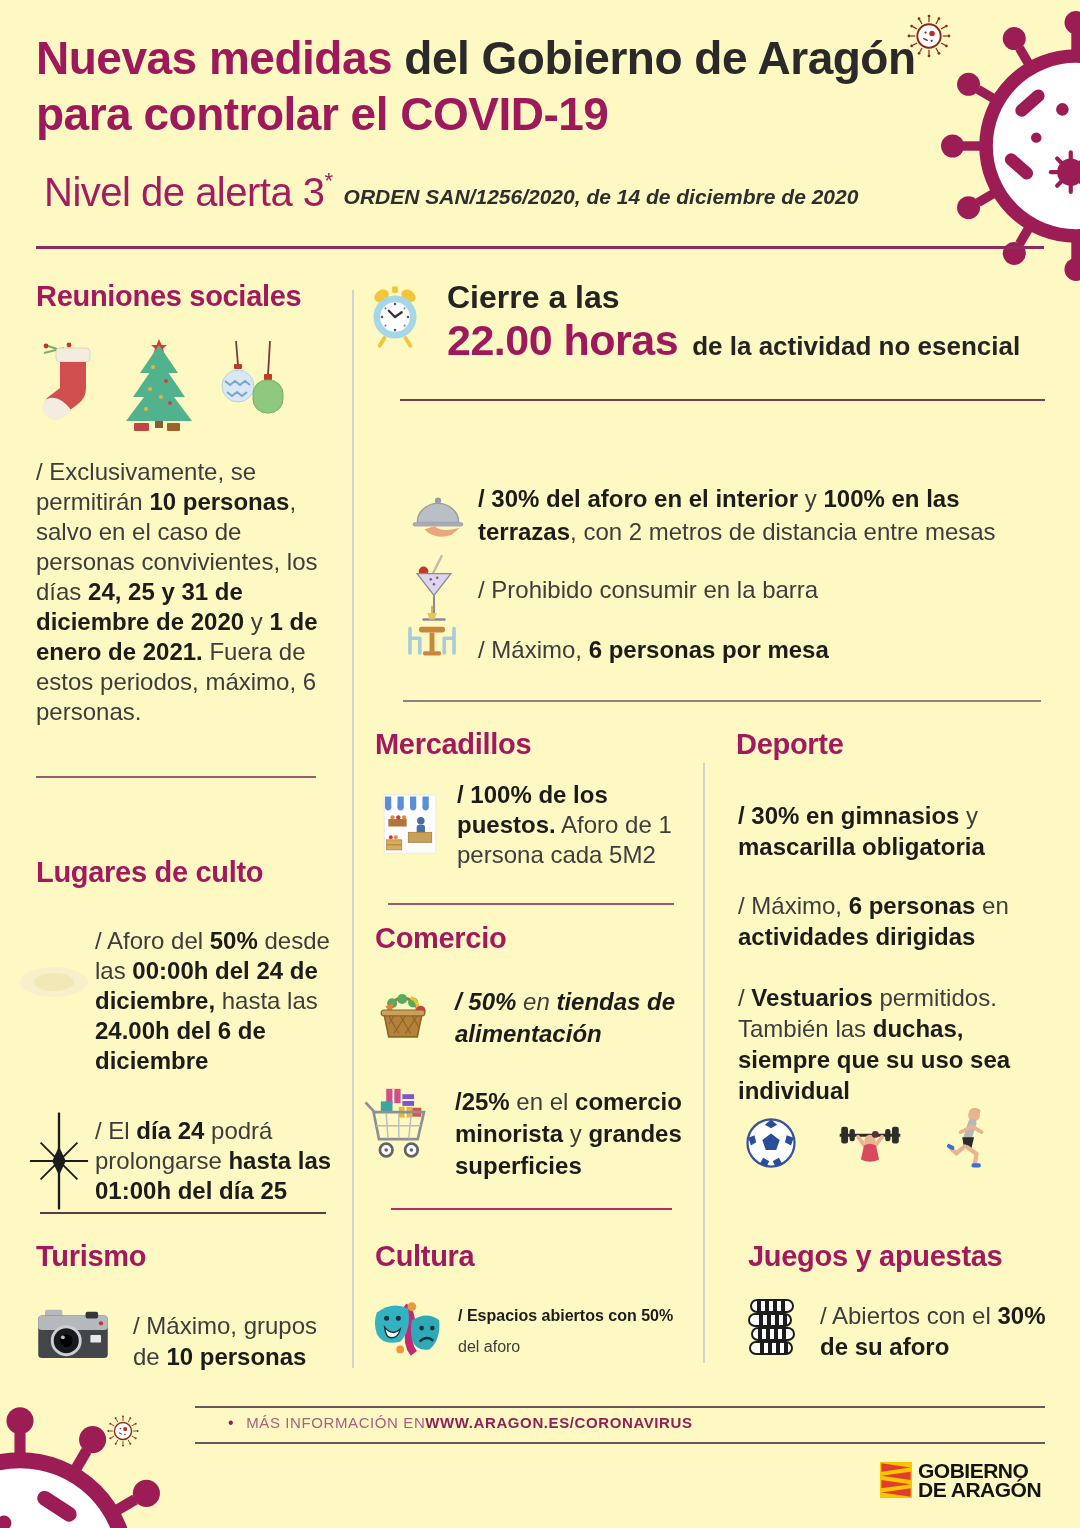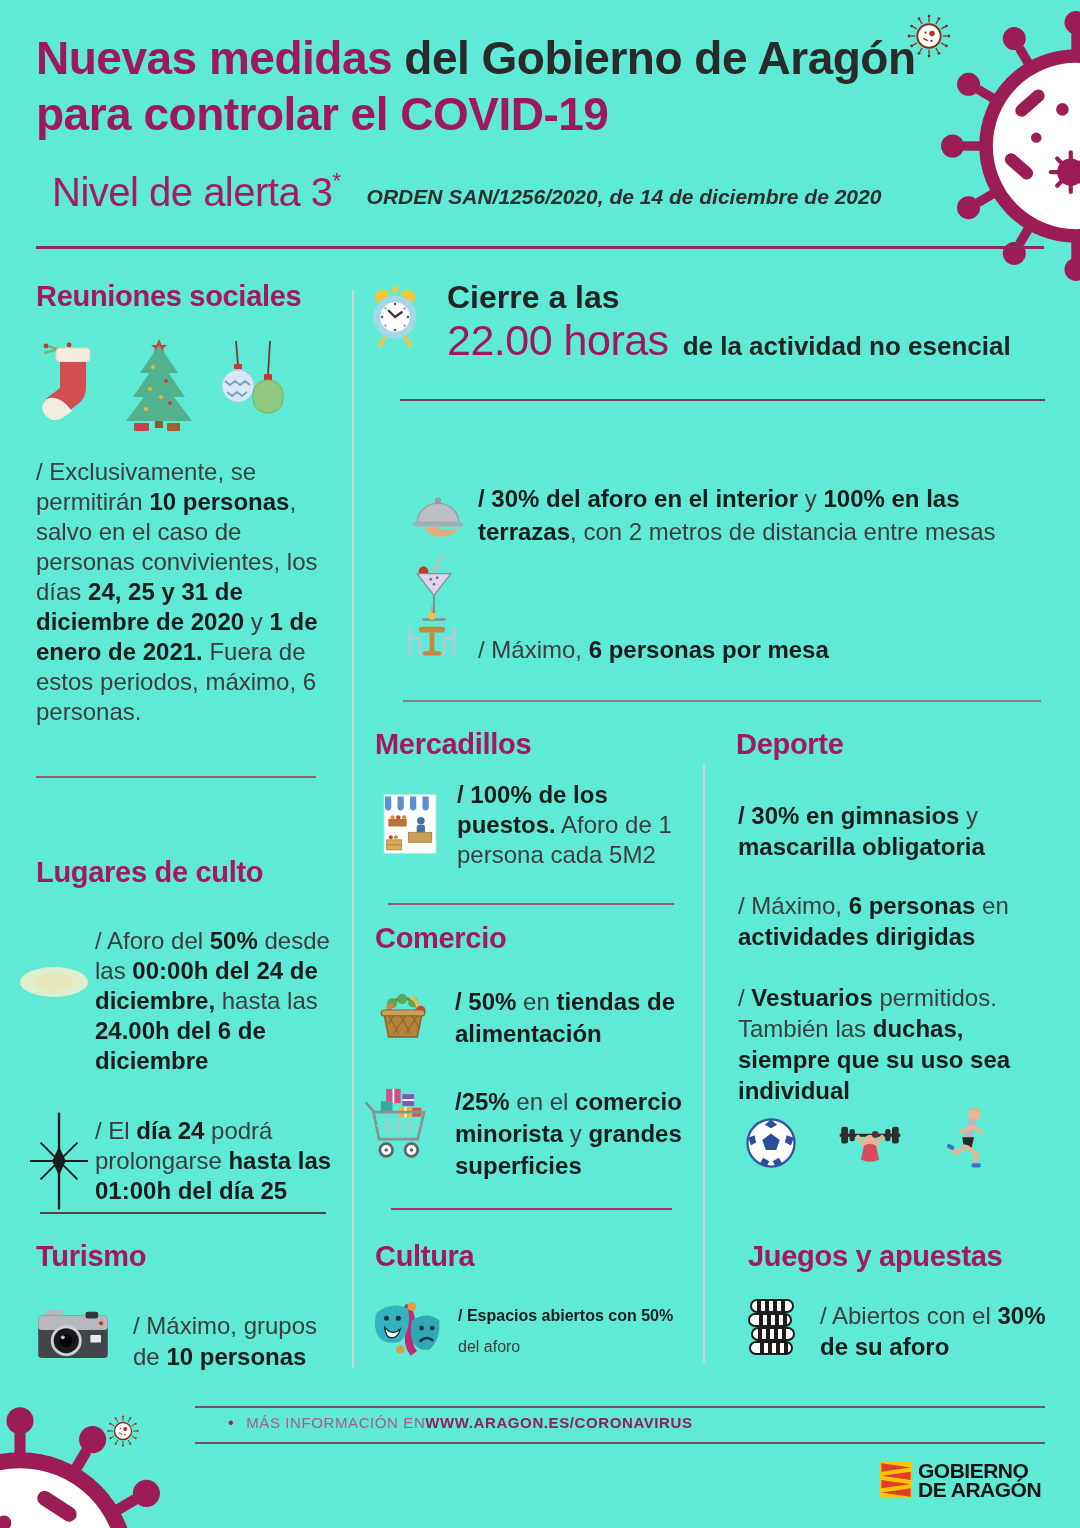--- a/index.html
+++ b/index.html
@@ -1,23 +1,23 @@
 <!DOCTYPE html>
 <html><head>
 <meta charset="utf-8">
 <style>
   html,body{margin:0;padding:0;background:#ffffff;}
-  .page{position:relative;width:1080px;height:1528px;background:#5eead4;overflow:hidden;
+  .page{position:relative;width:1080px;height:1528px;background:#fef9c3;overflow:hidden;
         font-family:"Liberation Sans",sans-serif;color:#3a3a3a;}
 
   
   .title{position:absolute;left:36px;top:30px;width:880px;margin:0;
          font-size:46px;line-height:1.22;font-weight:800;color:#2a2a2a;letter-spacing:-.5px;}
   .mag{color:#9e195c;}
-  .alert-row{position:absolute;left:52px;top:168px;display:flex;align-items:flex-end;gap:26px;justify-content:center;}
+  .alert-row{position:absolute;left:44px;top:168px;display:flex;align-items:flex-end;gap:11px;justify-content:center;}
   .alert-level{font-size:40px;font-weight:400;color:#a21c61;letter-spacing:-.5px;}
   .alert-level sup{font-size:22px;vertical-align:18px;}
   .orden{font-size:21px;font-style:italic;font-weight:700;color:#2e2e2e;padding-bottom:6px;}
 
   
   .rule{position:absolute;}
   #hr-header{left:36px;top:246px;width:1008px;height:3px;background:#8f2b5c;}
   #hr-cierre{left:400px;top:399px;width:645px;height:2px;background:#74404f;}
   #hr-hosteleria{left:403px;top:700px;width:638px;height:2px;background:#8a8288;}
   #hr-reuniones{left:36px;top:776px;width:280px;height:2px;background:#9c5a6e;}
@@ -48,40 +48,40 @@
 
   #sec-turismo{position:absolute;left:36px;top:1240px;width:305px;}
   .tur-icon{position:absolute;left:0px;top:64px;}
   .tur-text{position:absolute;left:97px;top:70px;width:208px;font-size:24px;line-height:31px;}
 
   
   #clock{position:absolute;left:372px;top:281px;}
   #sec-cierre{position:absolute;left:447px;top:279px;width:600px;}
   .cierre-l1{font-size:32px;font-weight:700;color:#242424;}
   .cierre-l2{margin-top:0px;display:flex;align-items:baseline;}
-  .cierre-time{font-size:43px;font-weight:400;color:#9e195c;letter-spacing:-.5px;}
+  .cierre-time{font-size:43px;font-weight:700;color:#9e195c;letter-spacing:-.5px;}
   .cierre-tail{font-size:26px;font-weight:700;color:#242424;margin-left:14px;}
 
   
   #sec-hosteleria{position:absolute;left:375px;top:426px;width:675px;height:270px;}
   .hos-i1{position:absolute;left:33px;top:62px;}
   .hos-t1{position:absolute;left:103px;top:56px;width:566px;font-size:24px;line-height:33px;}
   .hos-i2{position:absolute;left:38px;top:126px;}
   .hos-t2{position:absolute;left:103px;top:150px;width:560px;font-size:24px;}
   .hos-i3{position:absolute;left:25px;top:178px;}
   .hos-t3{position:absolute;left:103px;top:210px;width:560px;font-size:24px;}
 
   
   #sec-mercadillos{position:absolute;left:375px;top:728px;width:300px;}
   .mer-icon{position:absolute;left:8px;top:66px;}
   .mer-text{position:absolute;left:82px;top:52px;width:240px;font-size:24px;line-height:30px;}
 
   #sec-comercio{position:absolute;left:375px;top:922px;width:300px;height:280px;}
   .com-i1{position:absolute;left:2px;top:66px;}
-  .com-t1{position:absolute;left:80px;top:64px;width:245px;font-size:24px;line-height:32px;}
+  .com-t1{position:absolute;left:80px;top:64px;width:245px;font-size:24px;line-height:32px;font-style:italic;}
   .com-i2{position:absolute;left:-14px;top:162px;}
   .com-t2{position:absolute;left:80px;top:164px;width:248px;font-size:24px;line-height:32px;}
 
   #sec-cultura{position:absolute;left:375px;top:1240px;width:315px;}
   .cul-icon{position:absolute;left:-4px;top:52px;}
   .cul-text{position:absolute;left:83px;top:60px;width:240px;font-size:16px;line-height:31px;}
 
   
   #sec-deporte{position:absolute;left:736px;top:728px;width:312px;}
   .dep-p{position:absolute;left:2px;width:305px;font-size:24px;line-height:31px;}
@@ -302,20 +302,21 @@
     <svg class="hos-i2" width="42" height="74" viewBox="0 0 52 92">
       <line x1="36" y1="4" x2="24" y2="28" stroke="#c9b9a5" stroke-width="3"></line>
       <circle cx="13" cy="24" r="6" fill="#c0392b"></circle>
       <polygon points="5,27 47,27 26,54" fill="#ded5ea" stroke="#8b8b96" stroke-width="1.6"></polygon>
       <circle cx="22" cy="34" r="1.6" fill="#7a5a8e"></circle>
         <circle cx="30" cy="32" r="1.6" fill="#7a5a8e"></circle>
         <circle cx="26" cy="40" r="1.6" fill="#7a5a8e"></circle>
       <line x1="26" y1="54" x2="26" y2="80" stroke="#8b8b96" stroke-width="2.6"></line>
       <line x1="13" y1="84" x2="39" y2="84" stroke="#8b8b96" stroke-width="3" stroke-linecap="round"></line>
     </svg>
+    <p class="rich hos-t2"><span class="sg-n">/ Prohibido consumir en la barra</span></p>
     <svg class="hos-i3" width="64" height="62" viewBox="0 0 78 76">
       <line x1="39" y1="2" x2="39" y2="11" stroke="#caa84a" stroke-width="2"></line>
       <polygon points="33,11 45,11 42,19 36,19" fill="#e8c45c"></polygon>
       <rect x="23" y="28" width="32" height="7" rx="3" fill="#c8883c"></rect>
       <rect x="36" y="35" width="6" height="23" fill="#c8883c"></rect>
       <rect x="28" y="58" width="22" height="5" rx="2" fill="#c8883c"></rect>
       <path d="M12 30 v30 M12 42 h12 M24 42 v18" fill="none" stroke="#a9ccd8" stroke-width="4.5" stroke-linecap="round"></path>
       <path d="M66 30 v30 M66 42 h-12 M54 42 v18" fill="none" stroke="#a9ccd8" stroke-width="4.5" stroke-linecap="round"></path>
     </svg>
     <p class="rich hos-t3"><span class="sg-n">/  Máximo, </span><span class="sg-b">6 personas por mesa</span></p>

